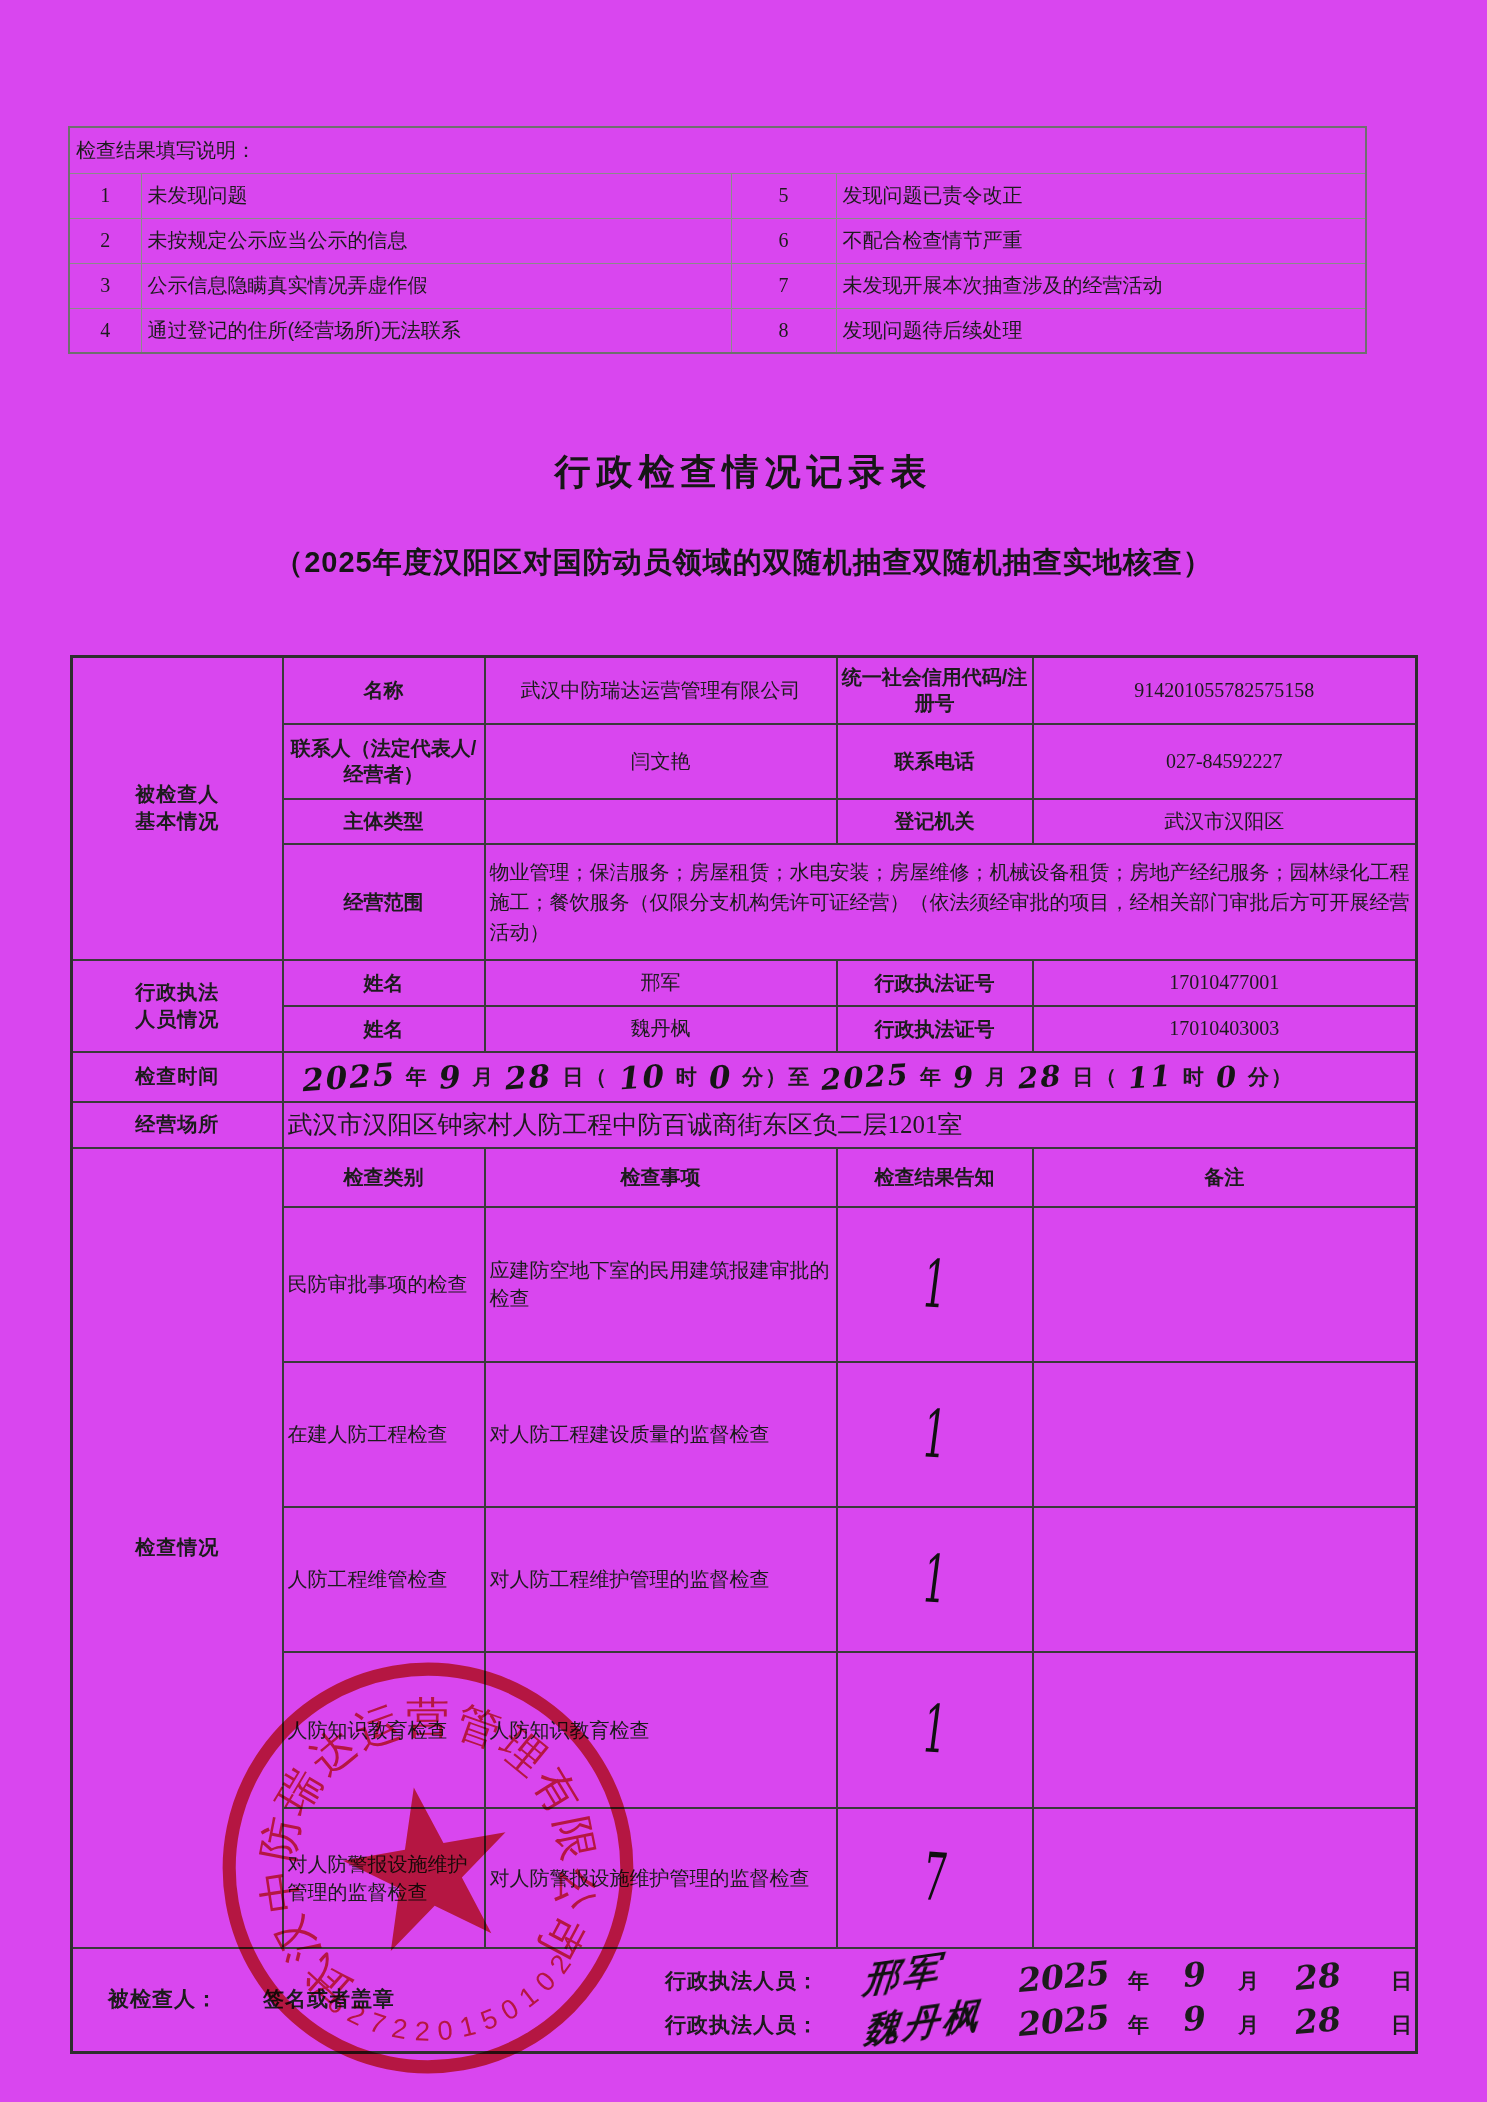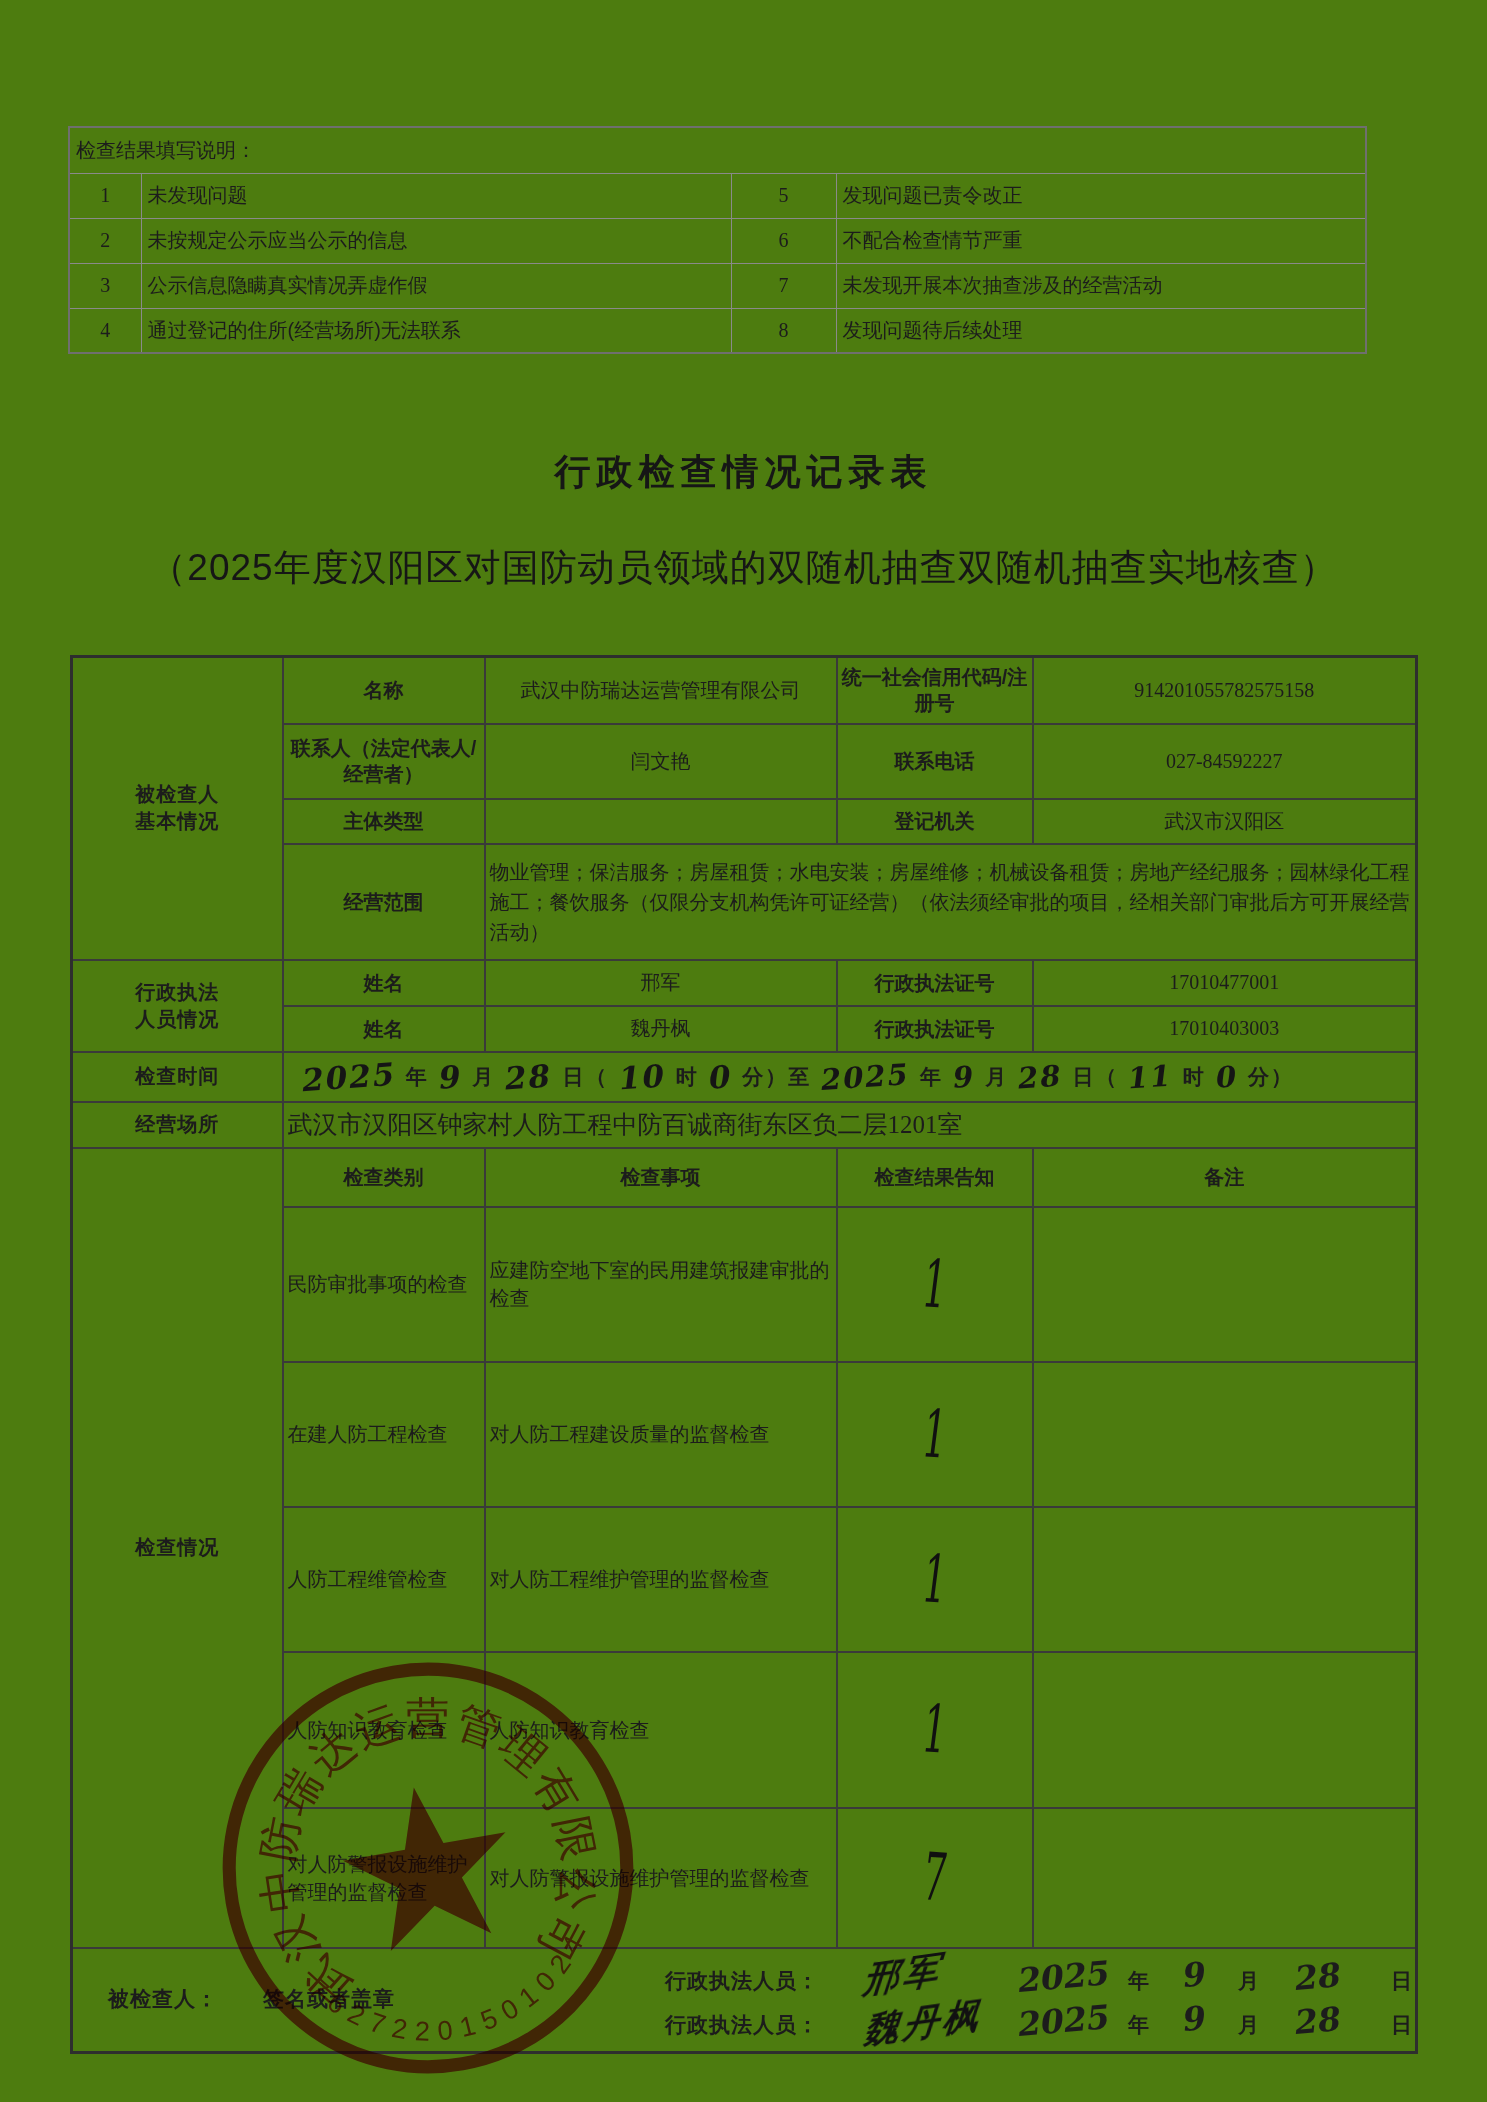--- a/index.html
+++ b/index.html
@@ -1,17 +1,17 @@
 <!DOCTYPE html>
 <html><head>
 <meta charset="utf-8">
 <style>
   html,body{margin:0;padding:0;background:#9a9a9a;}
   .page{
-    position:relative;width:1487px;height:2102px;background:#4d7c0f;
+    position:relative;width:1487px;height:2102px;background:#d946ef;
     margin:0 auto;overflow:hidden;
     font-family:"Liberation Sans",sans-serif;color:#1c1c1c;
   }
   table{border-collapse:collapse;table-layout:fixed;}
   td{vertical-align:middle;overflow:hidden;}
 
   
   .exp-table{position:absolute;left:68px;top:126px;width:1297px;}
   .exp-table td{border:1px solid #8a8a8a;font-size:20px;padding:2px 6px;}
   .exp-table{border:2px solid #6f6f6f;}
@@ -19,21 +19,21 @@
   .exp-num{text-align:center;font-family:"Liberation Serif",serif;}
   .exp-text{text-align:left;padding-left:12px;}
 
   
   .doc-title{
     position:absolute;left:0;top:448px;width:100%;text-align:center;
     font-size:36px;font-weight:bold;letter-spacing:6px;color:#161616;
   }
   .doc-subtitle{
     position:absolute;left:0;top:543px;width:100%;text-align:center;
-    font-size:37px;font-weight:normal;letter-spacing:1px;color:#161616;
+    font-size:29px;font-weight:bold;letter-spacing:1px;color:#161616;
   }
 
   
   .main-table{position:absolute;left:70px;top:655px;width:1345px;border:3px solid #2e2e2e;}
   .main-table td{border:2px solid #3a3a3a;font-size:20px;padding:2px 4px;}
   .sec-label{font-weight:bold;text-align:center;font-size:21px;line-height:1.35;letter-spacing:1px;}
   .lbl{font-weight:bold;text-align:center;font-size:20px;line-height:1.3;}
   .val{font-family:"Liberation Serif",serif;text-align:center;font-size:20px;line-height:1.35;}
   .val-left{font-family:"Liberation Serif",serif;text-align:left;font-size:20px;line-height:1.5;padding:4px 10px;}
   .insp-cat,.insp-item{font-family:"Liberation Serif",serif;text-align:left;font-size:21px;line-height:1.4;padding:4px 8px;}

